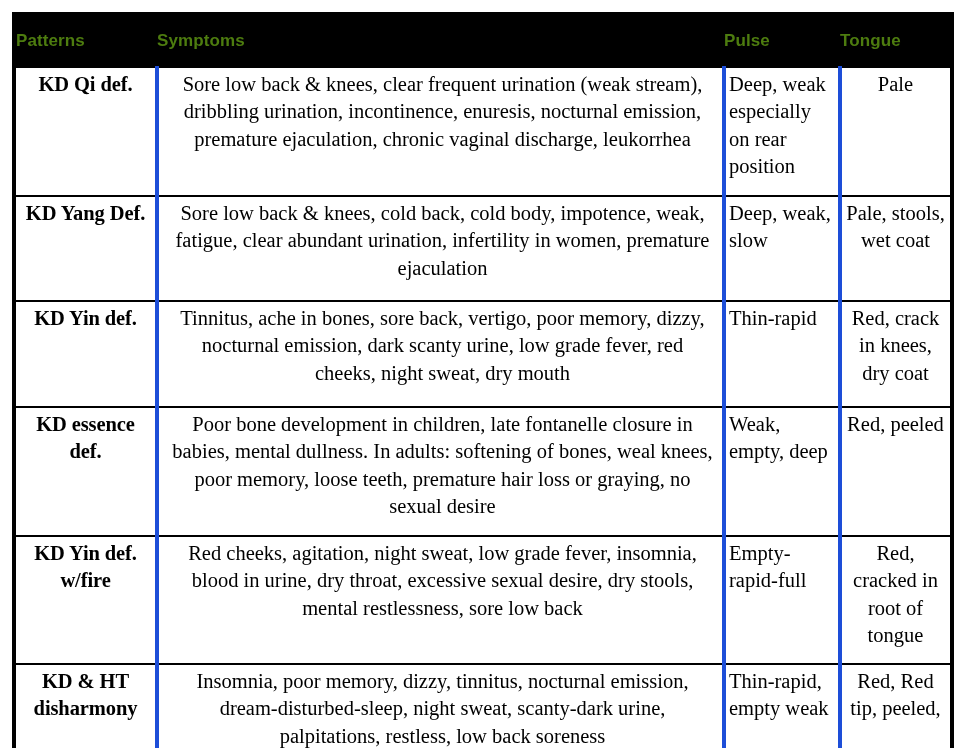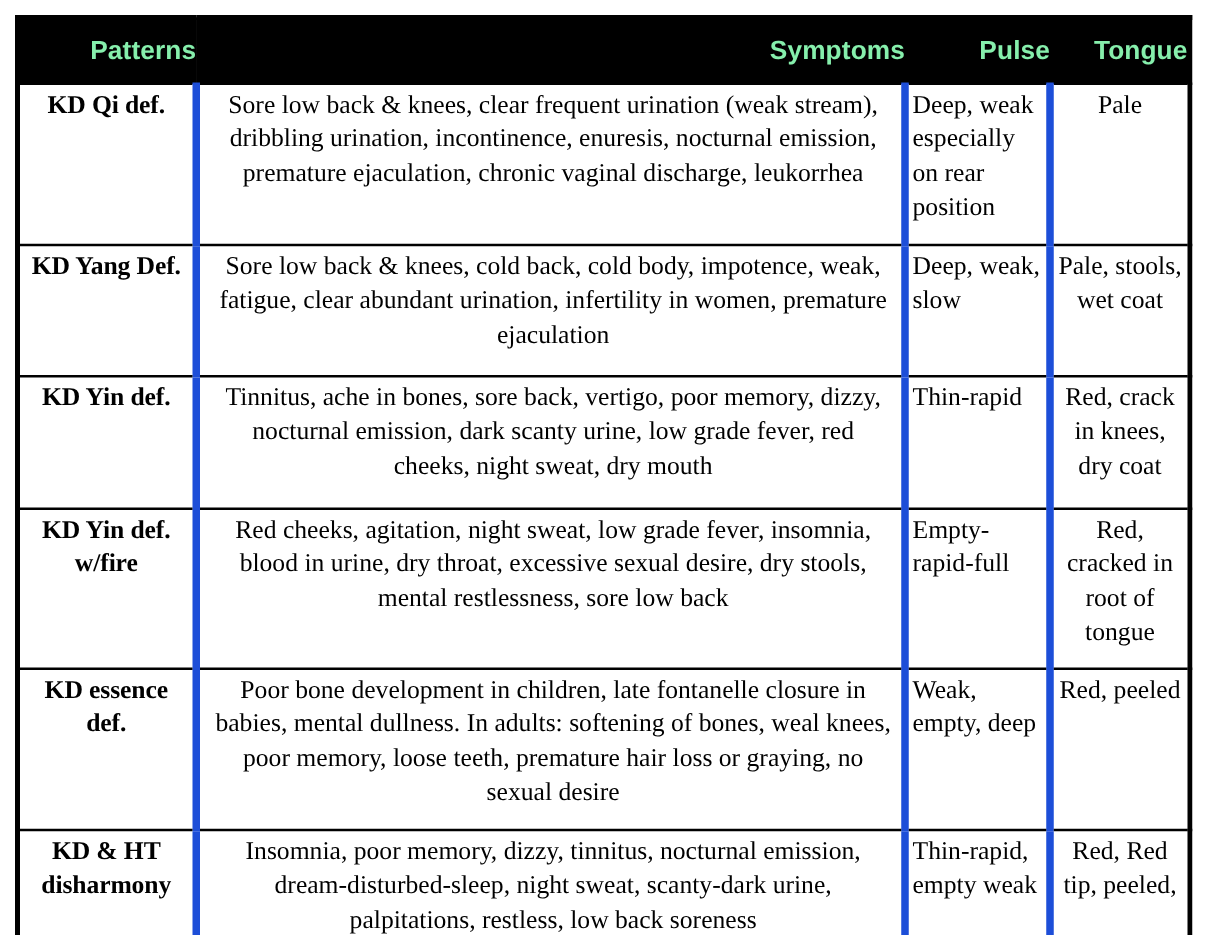--- a/index.html
+++ b/index.html
@@ -42,36 +42,36 @@
   #pattern-table col.col-symptoms { width: 567px; }  
   #pattern-table col.col-pulse    { width: 116px; }  
   #pattern-table col.col-tongue   { width: 112px; }  
 
   
   thead tr.header-row {
     background: #000000;
   }
   thead th {
     background: #000000;
-    color: #86efac;
+    color: #4d7c0f;
     font-family: "Liberation Sans", "DejaVu Sans", sans-serif;
     font-weight: bold;
-    font-size: 21px;
-    text-align: right;
+    font-size: 17px;
+    text-align: left;
     vertical-align: middle;
     padding: 0;
     height: 50px;          
     border: none;
     letter-spacing: 0.1px;
   }
 
   
   tbody td {
     border-top: 2px solid #000000;
-    border-right: 6px solid #1d4ed8;
+    border-right: 4px solid #1d4ed8;
     padding: 3px 5px 2px 5px;
     vertical-align: top;
     color: #000000;
     font-size: 20.5px;
     line-height: 1.33;
   }
   tbody tr:first-child td {
     border-top: 2px solid #000000;
   }
   tbody td:last-child {
@@ -151,31 +151,31 @@
           <td class="cell-symptoms"><span class="cell-inner">Sore low back &amp; knees, cold back, cold body, impotence, weak, fatigue, clear abundant urination, infertility in women, premature ejaculation</span></td>
           <td class="cell-pulse"><span class="cell-inner">Deep, weak, slow</span></td>
           <td class="cell-tongue"><span class="cell-inner">Pale, stools, wet coat</span></td>
         </tr>
         <tr data-row="2">
           <td class="cell-pattern"><span class="cell-inner">KD Yin def.</span></td>
           <td class="cell-symptoms"><span class="cell-inner">Tinnitus, ache in bones, sore back, vertigo, poor memory, dizzy, nocturnal emission, dark scanty urine, low grade fever, red cheeks, night sweat, dry mouth</span></td>
           <td class="cell-pulse"><span class="cell-inner">Thin-rapid</span></td>
           <td class="cell-tongue"><span class="cell-inner">Red, crack in knees, dry coat</span></td>
         </tr>
+        <tr data-row="3">
+          <td class="cell-pattern"><span class="cell-inner">KD essence def.</span></td>
+          <td class="cell-symptoms"><span class="cell-inner">Poor bone development in children, late fontanelle closure in babies, mental dullness. In adults: softening of bones, weal knees, poor memory, loose teeth, premature hair loss or graying, no sexual desire</span></td>
+          <td class="cell-pulse"><span class="cell-inner">Weak, empty, deep</span></td>
+          <td class="cell-tongue"><span class="cell-inner">Red, peeled</span></td>
+        </tr>
         <tr data-row="4">
           <td class="cell-pattern"><span class="cell-inner">KD Yin def. w/fire</span></td>
           <td class="cell-symptoms"><span class="cell-inner">Red cheeks, agitation, night sweat, low grade fever, insomnia, blood in urine, dry throat, excessive sexual desire, dry stools, mental restlessness, sore low back</span></td>
           <td class="cell-pulse"><span class="cell-inner">Empty-rapid-full</span></td>
           <td class="cell-tongue"><span class="cell-inner">Red, cracked in root of tongue</span></td>
-        </tr>
-        <tr data-row="3">
-          <td class="cell-pattern"><span class="cell-inner">KD essence def.</span></td>
-          <td class="cell-symptoms"><span class="cell-inner">Poor bone development in children, late fontanelle closure in babies, mental dullness. In adults: softening of bones, weal knees, poor memory, loose teeth, premature hair loss or graying, no sexual desire</span></td>
-          <td class="cell-pulse"><span class="cell-inner">Weak, empty, deep</span></td>
-          <td class="cell-tongue"><span class="cell-inner">Red, peeled</span></td>
         </tr>
         <tr data-row="5">
           <td class="cell-pattern">
             <span class="cell-inner">KD &amp; HT disharmony</span>
           </td>
           <td class="cell-symptoms">
             <span class="cell-inner">Insomnia, poor memory, dizzy, tinnitus, nocturnal emission, dream-disturbed-sleep, night sweat, scanty-dark urine, palpitations, restless, low back soreness</span>
           </td>
           <td class="cell-pulse">
             <span class="cell-inner">Thin-rapid, empty weak</span>

